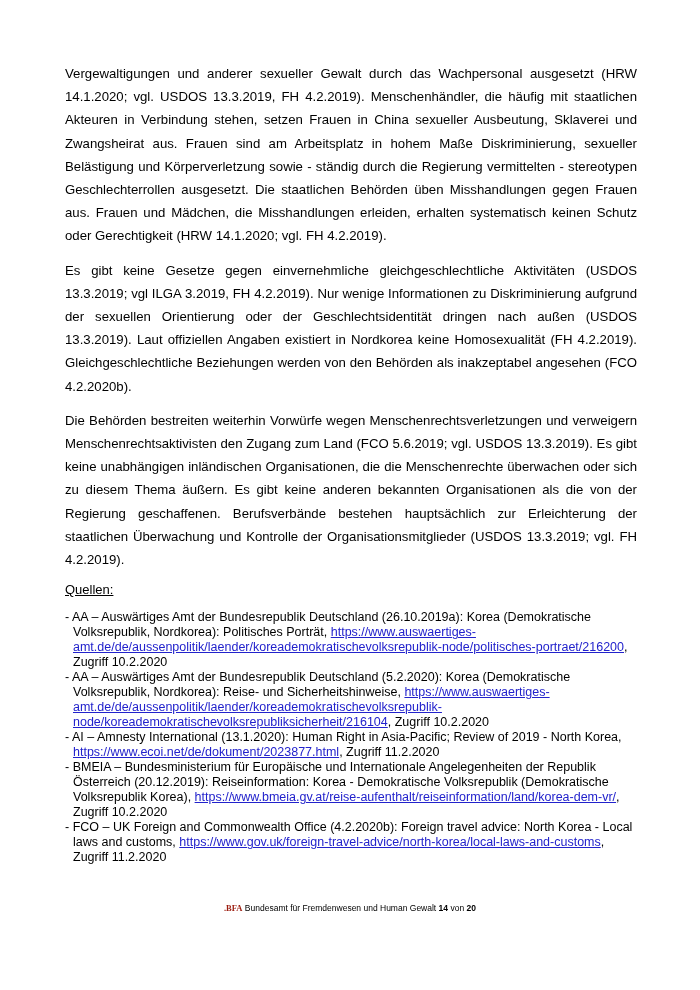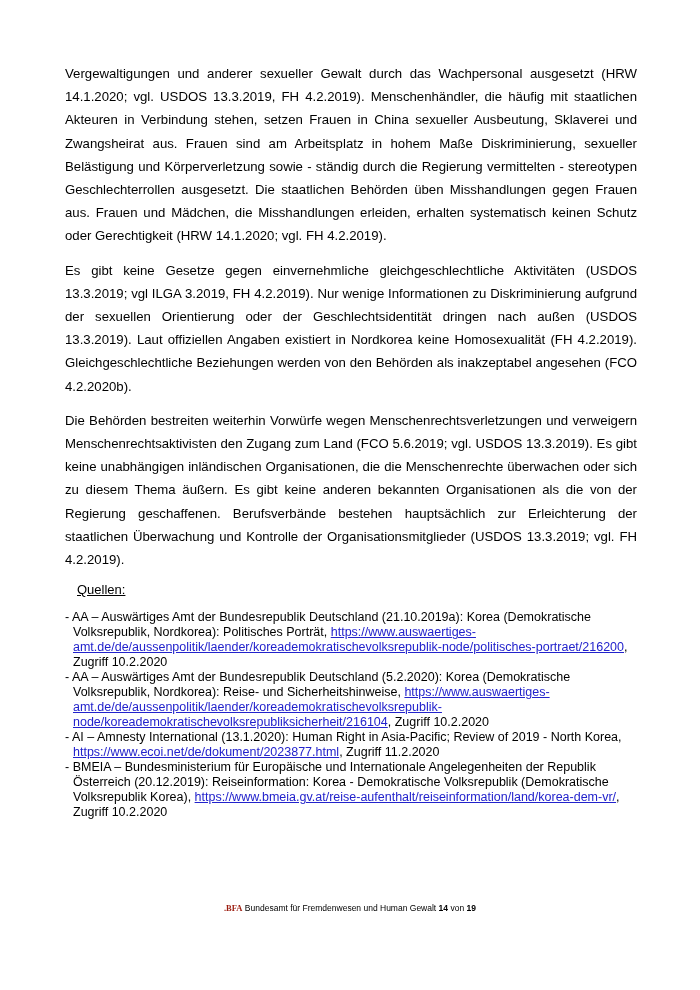--- a/index.html
+++ b/index.html
@@ -30,21 +30,21 @@
     text-align:justify;
     color:var(--text-color);
   }
   .sources{
     margin-top:2px;
   }
   .sources-heading{
     font-size:13px;
     line-height:16px;
     text-decoration:underline;
-    margin:0 0 12px 12px;
+    margin:0 0 12px 0;
     font-weight:normal;
   }
   .sources-list{
     font-size:12.5px;
     line-height:15px;
   }
   .source-item{
     padding-left:8px;
     text-indent:-8px;
     overflow-wrap:break-word;
@@ -83,29 +83,30 @@
   <div class="body-text">
     <p>Vergewaltigungen und anderer sexueller Gewalt durch das Wachpersonal ausgesetzt (HRW 14.1.2020; vgl. USDOS 13.3.2019, FH 4.2.2019). Menschenhändler, die häufig mit staatlichen Akteuren in Verbindung stehen, setzen Frauen in China sexueller Ausbeutung, Sklaverei und Zwangsheirat aus. Frauen sind am Arbeitsplatz in hohem Maße Diskriminierung, sexueller Belästigung und Körperverletzung sowie - ständig durch die Regierung vermittelten - stereotypen Geschlechterrollen ausgesetzt. Die staatlichen Behörden üben Misshandlungen gegen Frauen aus. Frauen und Mädchen, die Misshandlungen erleiden, erhalten systematisch keinen Schutz oder Gerechtigkeit (HRW 14.1.2020; vgl. FH 4.2.2019).</p>
     <p>Es gibt keine Gesetze gegen einvernehmliche gleichgeschlechtliche Aktivitäten (USDOS 13.3.2019; vgl ILGA 3.2019, FH 4.2.2019). Nur wenige Informationen zu Diskriminierung aufgrund der sexuellen Orientierung oder der Geschlechtsidentität dringen nach außen (USDOS 13.3.2019). Laut offiziellen Angaben existiert in Nordkorea keine Homosexualität (FH 4.2.2019). Gleichgeschlechtliche Beziehungen werden von den Behörden als inakzeptabel angesehen (FCO 4.2.2020b).</p>
     <p>Die Behörden bestreiten weiterhin Vorwürfe wegen Menschenrechtsverletzungen und verweigern Menschenrechtsaktivisten den Zugang zum Land (FCO 5.6.2019; vgl. USDOS 13.3.2019). Es gibt keine unabhängigen inländischen Organisationen, die die Menschenrechte überwachen oder sich zu diesem Thema äußern. Es gibt keine anderen bekannten Organisationen als die von der Regierung geschaffenen. Berufsverbände bestehen hauptsächlich zur Erleichterung der staatlichen Überwachung und Kontrolle der Organisationsmitglieder (USDOS 13.3.2019; vgl. FH 4.2.2019).</p>
   </div>
 
   <div class="sources">
     <div class="sources-heading">Quellen:</div>
     <div class="sources-list">
 
-    <div class="source-item"><span>- AA – Auswärtiges Amt der Bundesrepublik Deutschland (21.10.2019a): Korea (Demokratische Volksrepublik, Nordkorea): Politisches Porträt, </span><a class="src-link" href="#">https://www.auswaertiges-amt.de/de/aussenpolitik/laender/koreademokratischevolksrepublik-node/politisches-portraet/216200</a><span>, Zugriff 10.2.2020</span></div>
+    <div class="source-item"><span>- AA – Auswärtiges Amt der Bundesrepublik Deutschland (26.10.2019a): Korea (Demokratische Volksrepublik, Nordkorea): Politisches Porträt, </span><a class="src-link" href="#">https://www.auswaertiges-amt.de/de/aussenpolitik/laender/koreademokratischevolksrepublik-node/politisches-portraet/216200</a><span>, Zugriff 10.2.2020</span></div>
         <div class="source-item"><span>- AA – Auswärtiges Amt der Bundesrepublik Deutschland (5.2.2020): Korea (Demokratische Volksrepublik, Nordkorea): Reise- und Sicherheitshinweise, </span><a class="src-link" href="#">https://www.auswaertiges-amt.de/de/aussenpolitik/laender/koreademokratischevolksrepublik-node/koreademokratischevolksrepubliksicherheit/216104</a><span>, Zugriff 10.2.2020</span></div>
         <div class="source-item"><span>- AI – Amnesty International (13.1.2020): Human Right in Asia-Pacific; Review of 2019 - North Korea, </span><a class="src-link" href="#">https://www.ecoi.net/de/dokument/2023877.html</a><span>, Zugriff 11.2.2020</span></div>
         <div class="source-item"><span>- BMEIA – Bundesministerium für Europäische und Internationale Angelegenheiten der Republik Österreich (20.12.2019): Reiseinformation: Korea - Demokratische Volksrepublik (Demokratische Volksrepublik Korea), </span><a class="src-link" href="#">https://www.bmeia.gv.at/reise-aufenthalt/reiseinformation/land/korea-dem-vr/</a><span>, Zugriff 10.2.2020</span></div>
+        <div class="source-item"><span>- FCO – UK Foreign and Commonwealth Office (4.2.2020b): Foreign travel advice: North Korea - Local laws and customs, </span><a class="src-link" href="#">https://www.gov.uk/foreign-travel-advice/north-korea/local-laws-and-customs</a><span>, Zugriff 11.2.2020</span></div>
       </div>
   </div>
 
 </div>
 
 <div class="footer">
   <span class="logo">.BFA</span>
   <span>Bundesamt für Fremdenwesen und Human</span>
   <span>Gewalt</span>
   <span class="bold">14</span>
   <span>von</span>
-  <span class="bold">19</span>
+  <span class="bold">20</span>
 </div>
 
 </body></html>

